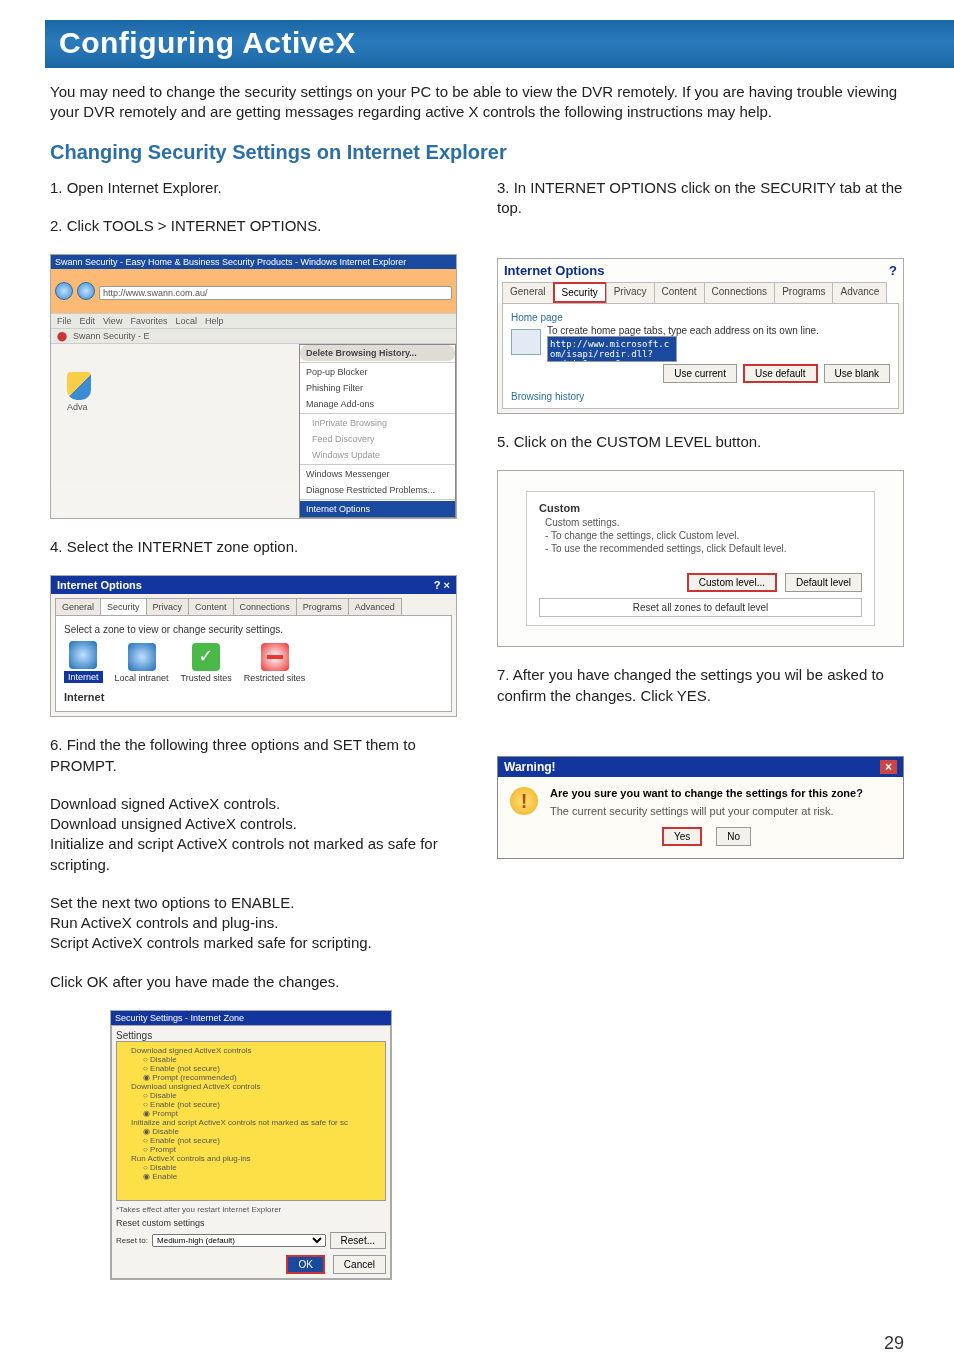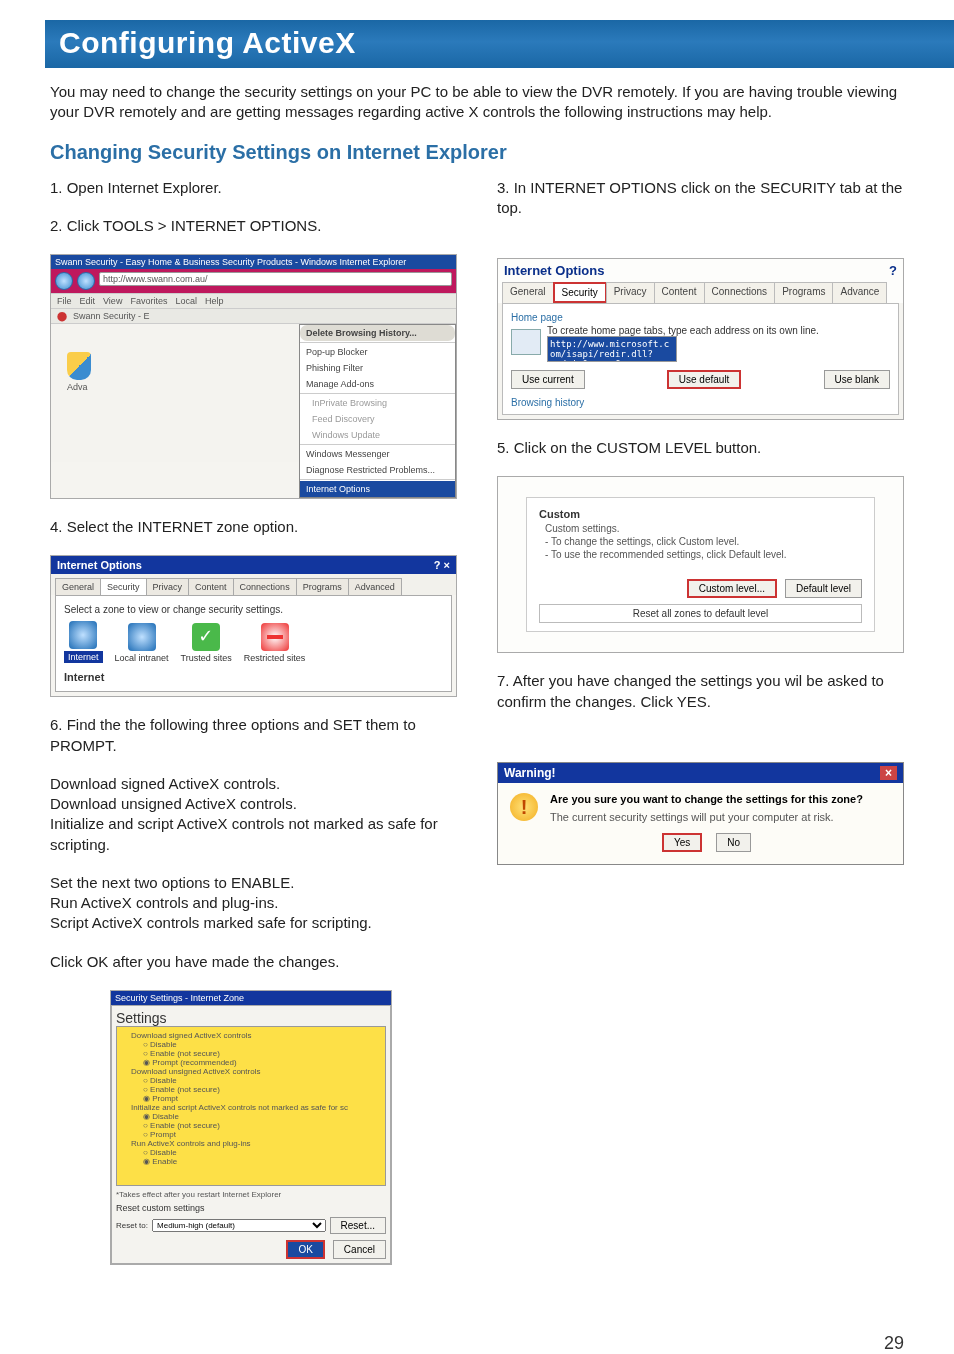--- a/index.html
+++ b/index.html
@@ -55,24 +55,24 @@
   }
   
   .ie-window .titlebar {
     background: #1a4aa0;
     color: #fff;
     font-size: 9px;
     padding: 2px 4px;
   }
   .ie-window .navrow {
     display: flex;
-    align-items: flex-start;
+    align-items: flex-end;
     gap: 4px;
-    padding: 3px 4px;
-    background: #be185d;
+    padding: 13px 4px;
+    background: #fdba74;
     border-bottom: 1px solid #ccc;
   }
   .circle-btn {
     width: 16px; height: 16px;
     border-radius: 50%;
     background: radial-gradient(#bfe0ff,#3b8cd0);
     border:1px solid #2a6aa8;
   }
   .ie-window .addr {
     flex:1;
@@ -185,21 +185,21 @@
   .iopt2 .grp { color:#2b6fa6; font-size:10px; margin-bottom:2px;}
   .iopt2 .row2 { display:flex; gap:6px; align-items:flex-start;}
   .house {
     width:28px;height:24px;background:#e2ebf5;border:1px solid #8aa;
     position:relative;margin-top:4px;
   }
   .iopt2 textarea.url {
     flex:1; font-size:9px; color:#fff; background:#1a4aa0; border:1px solid #999;
     padding:2px; height:20px; resize:none;
   }
-  .iopt2 .btnrow { display:flex; gap:0; justify-content:space-between; margin-top:6px;}
+  .iopt2 .btnrow { display:flex; gap:6px; justify-content:flex-end; }
   .winbtn {
     font-size:10px; background:#f2f1ec; border:1px solid #999; padding:2px 10px;
   }
   .winbtn.red { border:2px solid #c33; }
 
   
   .custom {
     background:#fdfdfb;
     padding:8px;
   }
@@ -364,21 +364,21 @@
       <p class="step" style="margin:0;">Download unsigned ActiveX controls.</p>
       <p class="step" style="margin:0 0 18px 0;">Initialize and script ActiveX controls not marked as safe for scripting.</p>
       <p class="step" style="margin:0;">Set the next two options to ENABLE.</p>
       <p class="step" style="margin:0;">Run ActiveX controls and plug-ins.</p>
       <p class="step" style="margin:0 0 18px 0;">Script ActiveX controls marked safe for scripting.</p>
       <p class="step">Click OK after you have made the changes.</p>
 
       <div class="shot sec-settings">
         <div class="titlebar4">Security Settings - Internet Zone</div>
         <div class="inner">
-          <div style="font-size:14px;">Settings</div>
+          <div style="font-size:10px;">Settings</div>
           <div class="tree">
             <div class="node">Download signed ActiveX controls</div>
             <div class="opt">○ <span>Disable</span></div>
             <div class="opt">○ <span>Enable (not secure)</span></div>
             <div class="opt">◉ <span>Prompt (recommended)</span></div>
             <div class="node">Download unsigned ActiveX controls</div>
             <div class="opt">○ <span>Disable</span></div>
             <div class="opt">○ <span>Enable (not secure)</span></div>
             <div class="opt">◉ <span>Prompt</span></div>
             <div class="node">Initialize and script ActiveX controls not marked as safe for sc</div>

